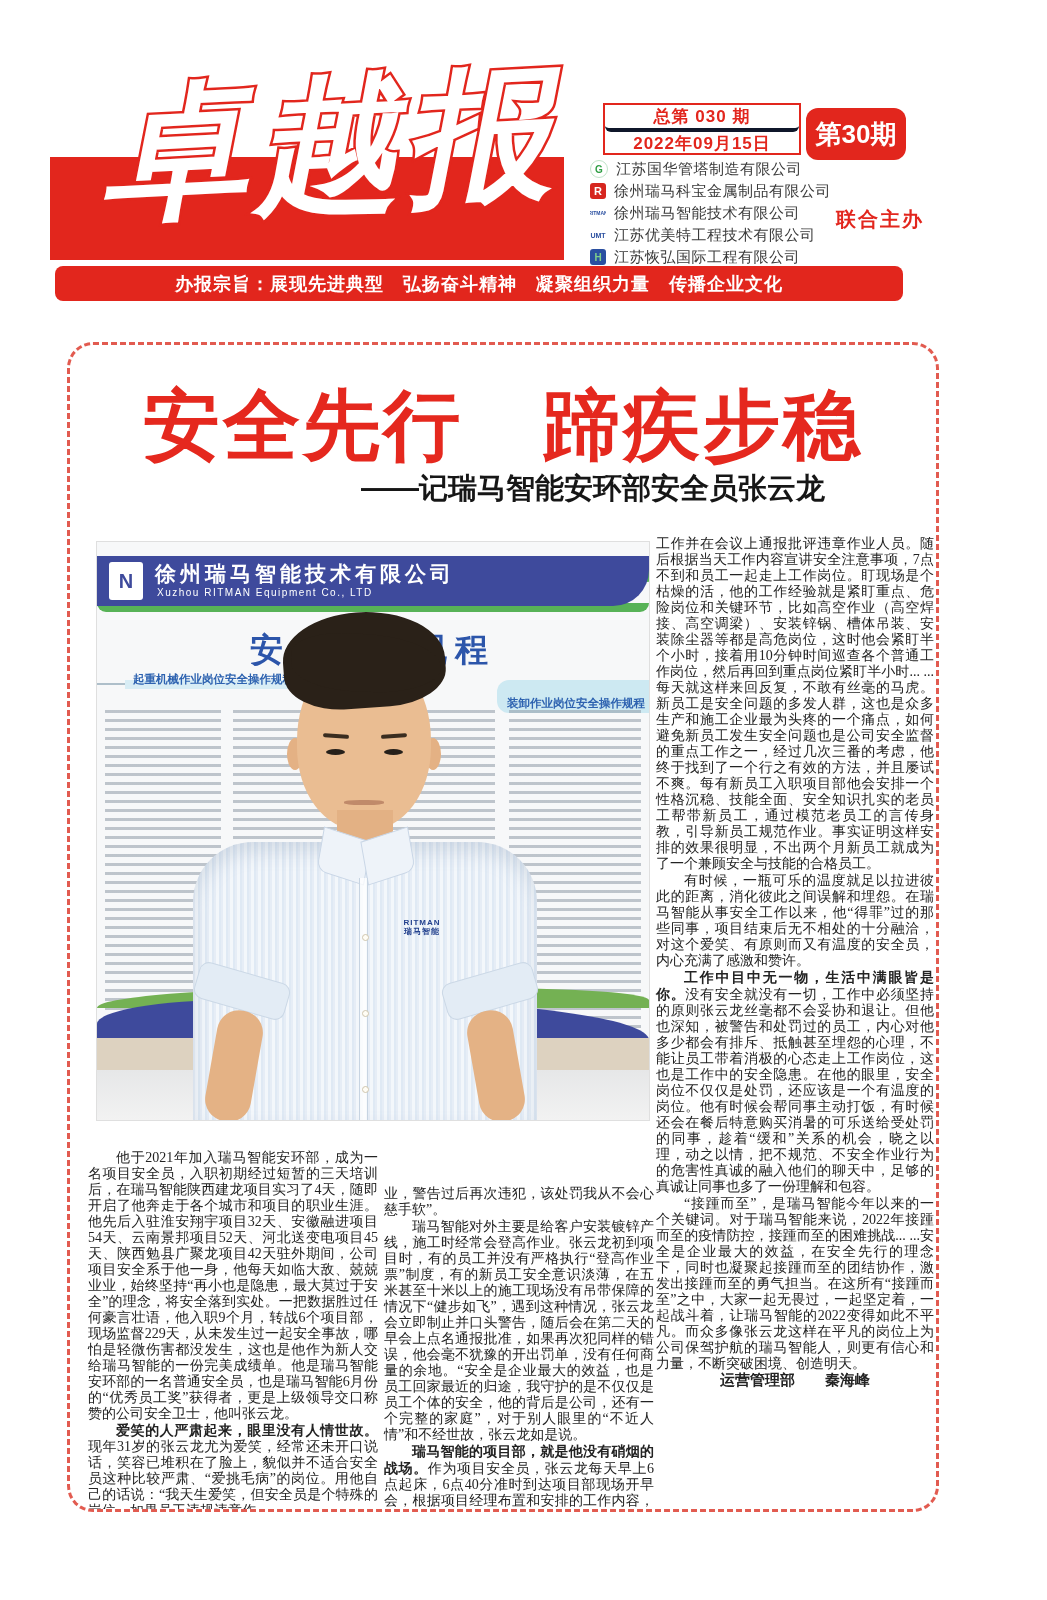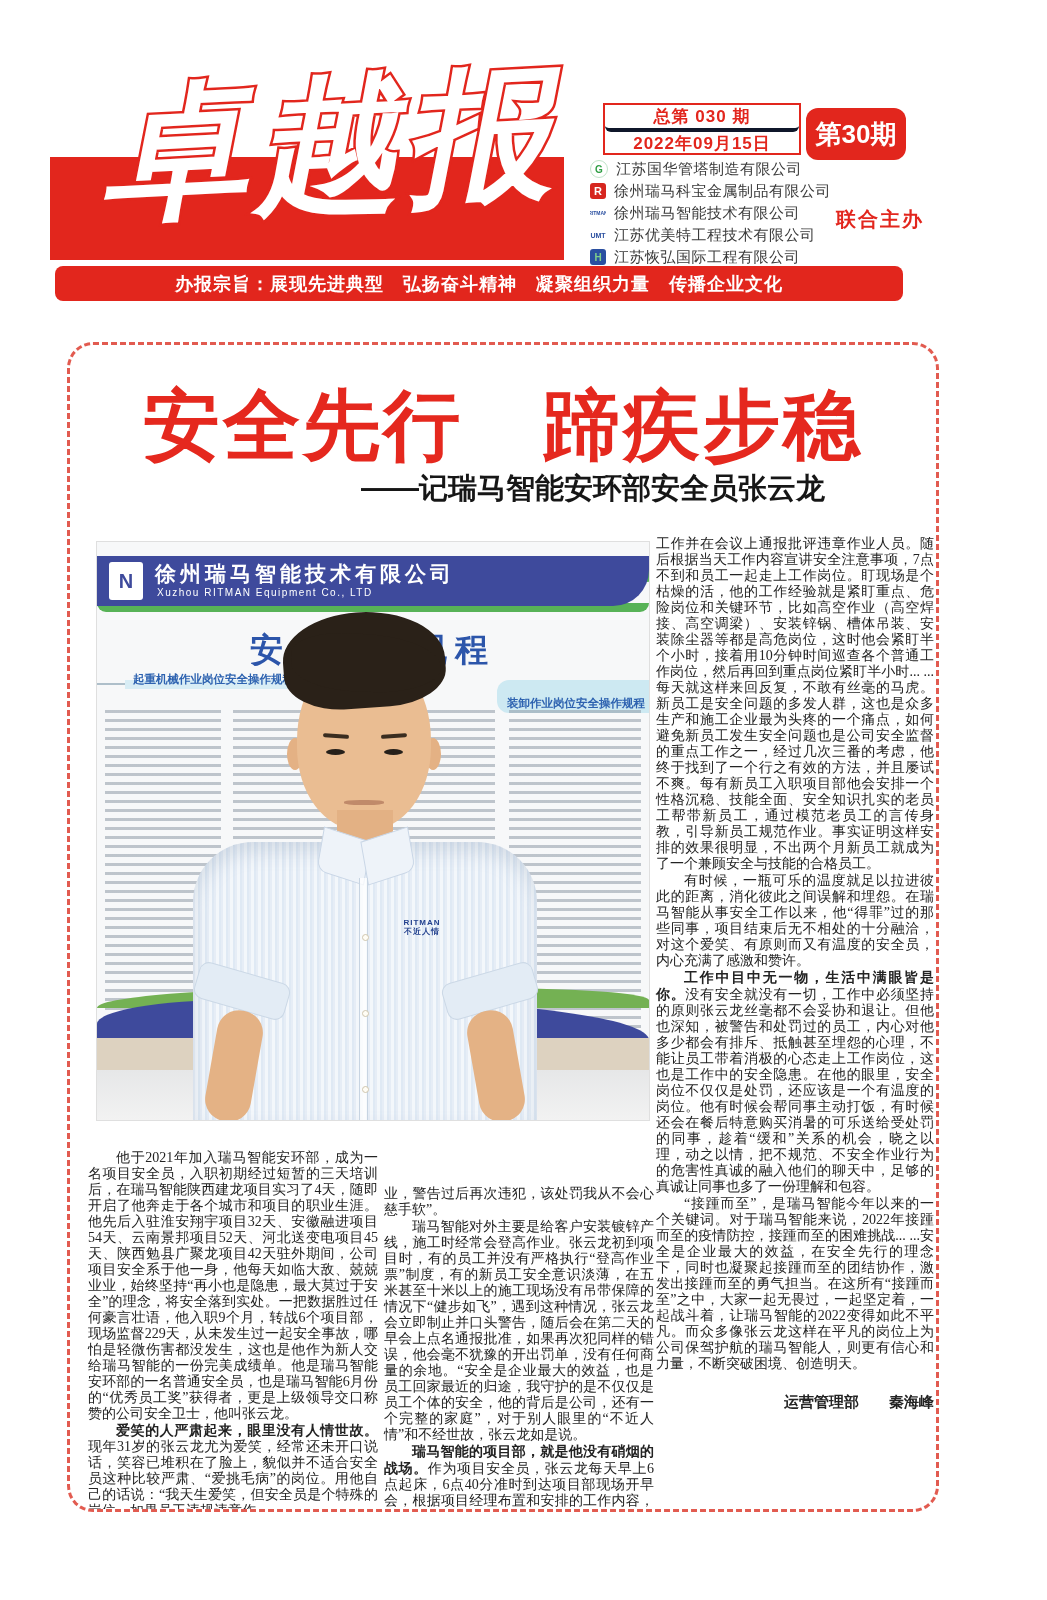--- a/index.html
+++ b/index.html
@@ -107,21 +107,21 @@
 
   
   .col{font-family:"Liberation Serif",serif;font-size:14px;line-height:16px;color:#232323;
       text-align:justify;}
   .col p{margin:0;}
   .col p.indent{text-indent:2em;}
   .col b{font-family:"Liberation Sans",sans-serif;}
   .col-right{left:586px;top:190px;width:278px;}
   .col-left{left:18px;top:804px;width:290px;}
   .col-mid{left:314px;top:804px;width:270px;margin-top:36px;}
-  .signature{margin-top:22px;display:flex;justify-content:flex-end;gap:30px;font-size:15px;font-weight:bold;}
+  .signature{display:flex;justify-content:center;gap:30px;font-size:15px;font-weight:bold;}
 </style>
 </head>
 <body>
 
 <div class="page">
 
   <div class="abs mast-block"></div>
   <div class="abs mast-title">卓越报</div>
 
   <div class="abs issue-box">
@@ -199,21 +199,21 @@
         <div class="abs p-placket"></div>
         <div class="abs p-button" style="top:392px;"></div>
         <div class="abs p-button" style="top:468px;"></div>
         <div class="abs p-button" style="top:544px;"></div>
         <div class="abs p-cuff l"></div>
         <div class="abs p-cuff r"></div>
         <div class="abs p-arm l"></div>
         <div class="abs p-arm r"></div>
         <div class="abs p-logo">
           <span>RITMAN</span><br>
-          <span>不近人情</span>
+          <span>瑞马智能</span>
         </div>
       </div>
     </div>
 
     <div class="abs col col-right">
       <p><b></b><span>工作并在会议上通报批评违章作业人员。随后根据当天工作内容宣讲安全注意事项，7点不到和员工一起走上工作岗位。盯现场是个枯燥的活，他的工作经验就是紧盯重点、危险岗位和关键环节，比如高空作业（高空焊接、高空调梁）、安装锌锅、槽体吊装、安装除尘器等都是高危岗位，这时他会紧盯半个小时，接着用10分钟时间巡查各个普通工作岗位，然后再回到重点岗位紧盯半小时... ...每天就这样来回反复，不敢有丝毫的马虎。新员工是安全问题的多发人群，这也是众多生产和施工企业最为头疼的一个痛点，如何避免新员工发生安全问题也是公司安全监督的重点工作之一，经过几次三番的考虑，他终于找到了一个行之有效的方法，并且屡试不爽。每有新员工入职项目部他会安排一个性格沉稳、技能全面、安全知识扎实的老员工帮带新员工，通过模范老员工的言传身教，引导新员工规范作业。事实证明这样安排的效果很明显，不出两个月新员工就成为了一个兼顾安全与技能的合格员工。</span></p>
       <p class="indent"><b></b><span>有时候，一瓶可乐的温度就足以拉进彼此的距离，消化彼此之间误解和埋怨。在瑞马智能从事安全工作以来，他“得罪”过的那些同事，项目结束后无不相处的十分融洽，对这个爱笑、有原则而又有温度的安全员，内心充满了感激和赞许。</span></p>
       <p class="indent"><b>工作中目中无一物，生活中满眼皆是你。</b><span>没有安全就没有一切，工作中必须坚持的原则张云龙丝毫都不会妥协和退让。但他也深知，被警告和处罚过的员工，内心对他多少都会有排斥、抵触甚至埋怨的心理，不能让员工带着消极的心态走上工作岗位，这也是工作中的安全隐患。在他的眼里，安全岗位不仅仅是处罚，还应该是一个有温度的岗位。他有时候会帮同事主动打饭，有时候还会在餐后特意购买消暑的可乐送给受处罚的同事，趁着“缓和”关系的机会，晓之以理，动之以情，把不规范、不安全作业行为的危害性真诚的融入他们的聊天中，足够的真诚让同事也多了一份理解和包容。</span></p>
       <p class="indent"><b></b><span>“接踵而至”，是瑞马智能今年以来的一个关键词。对于瑞马智能来说，2022年接踵而至的疫情防控，接踵而至的困难挑战... ...安全是企业最大的效益，在安全先行的理念下，同时也凝聚起接踵而至的团结协作，激发出接踵而至的勇气担当。在这所有“接踵而至”之中，大家一起无畏过，一起坚定着，一起战斗着，让瑞马智能的2022变得如此不平凡。而众多像张云龙这样在平凡的岗位上为公司保驾护航的瑞马智能人，则更有信心和力量，不断突破困境、创造明天。</span></p>
       <div class="signature">

